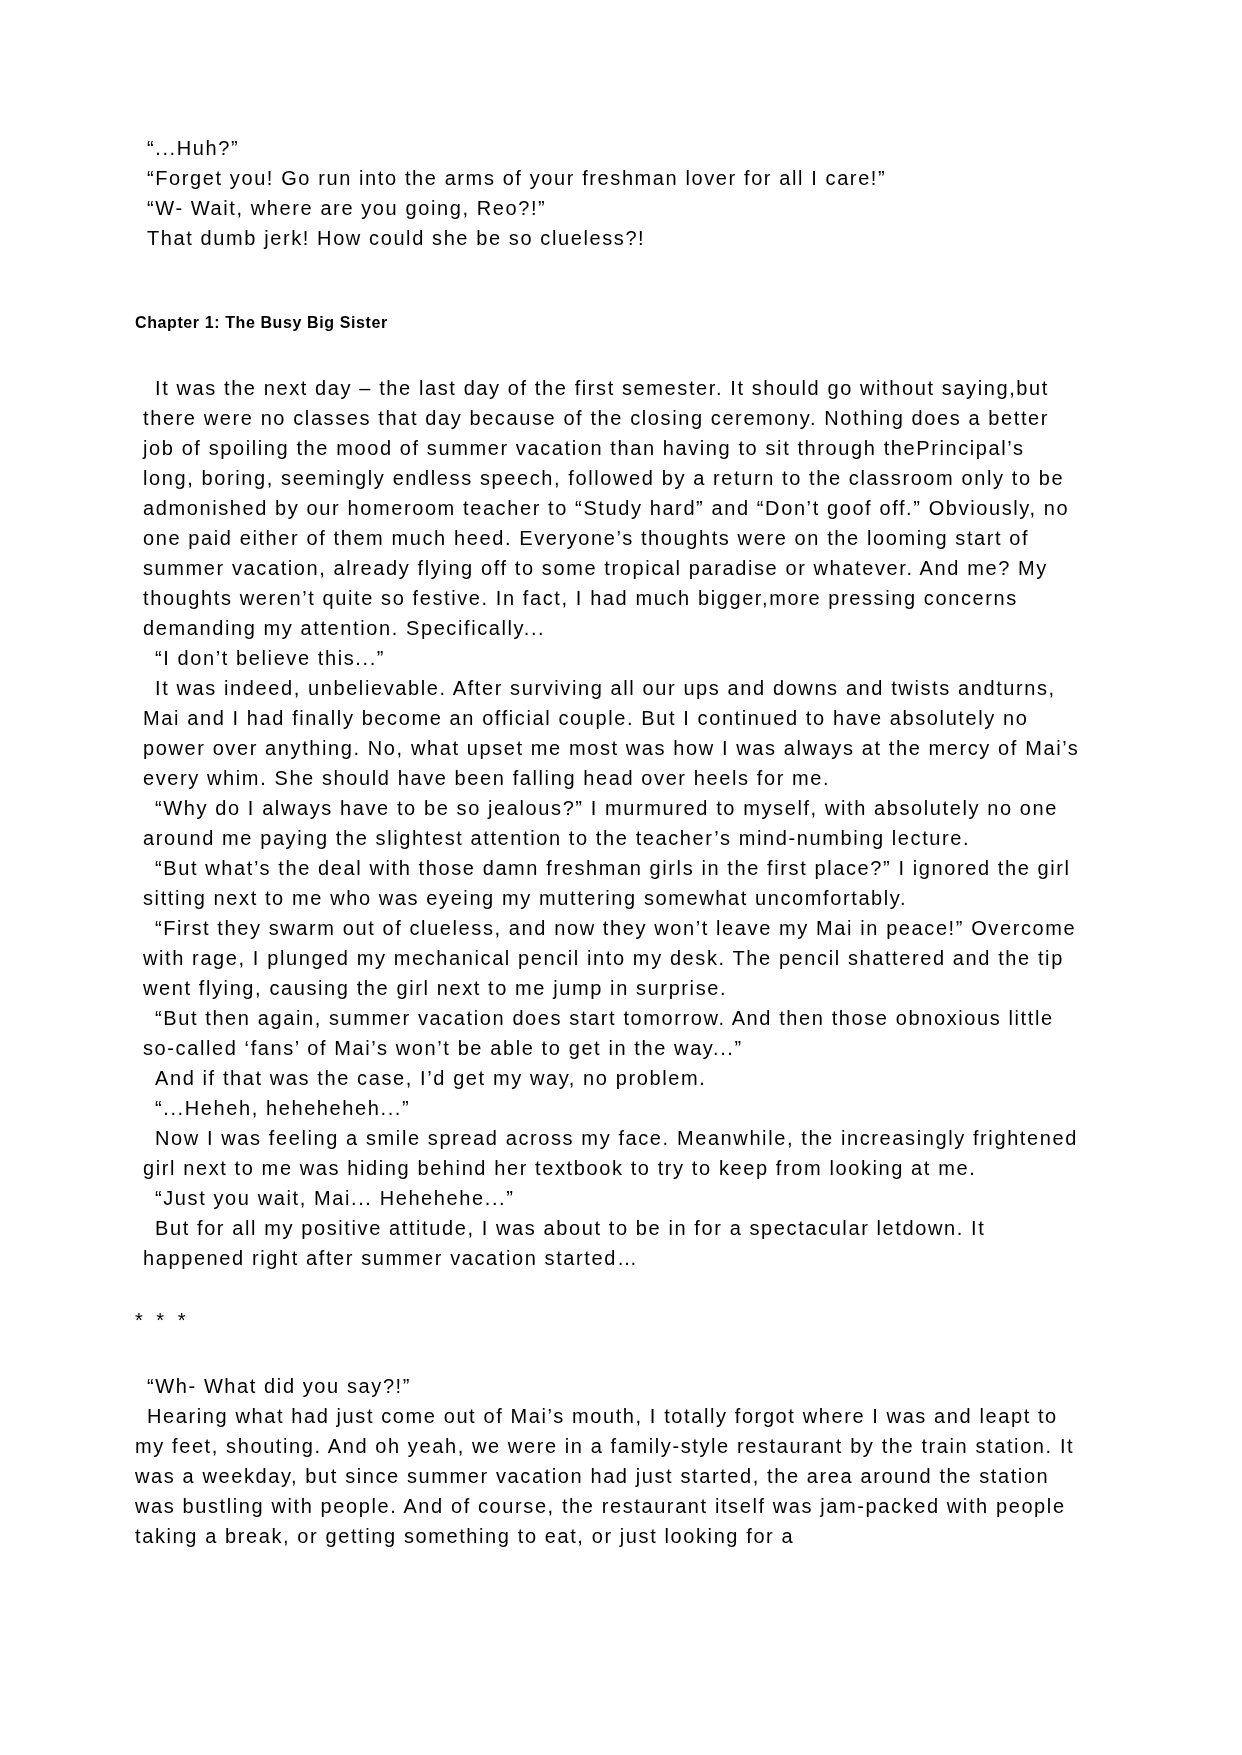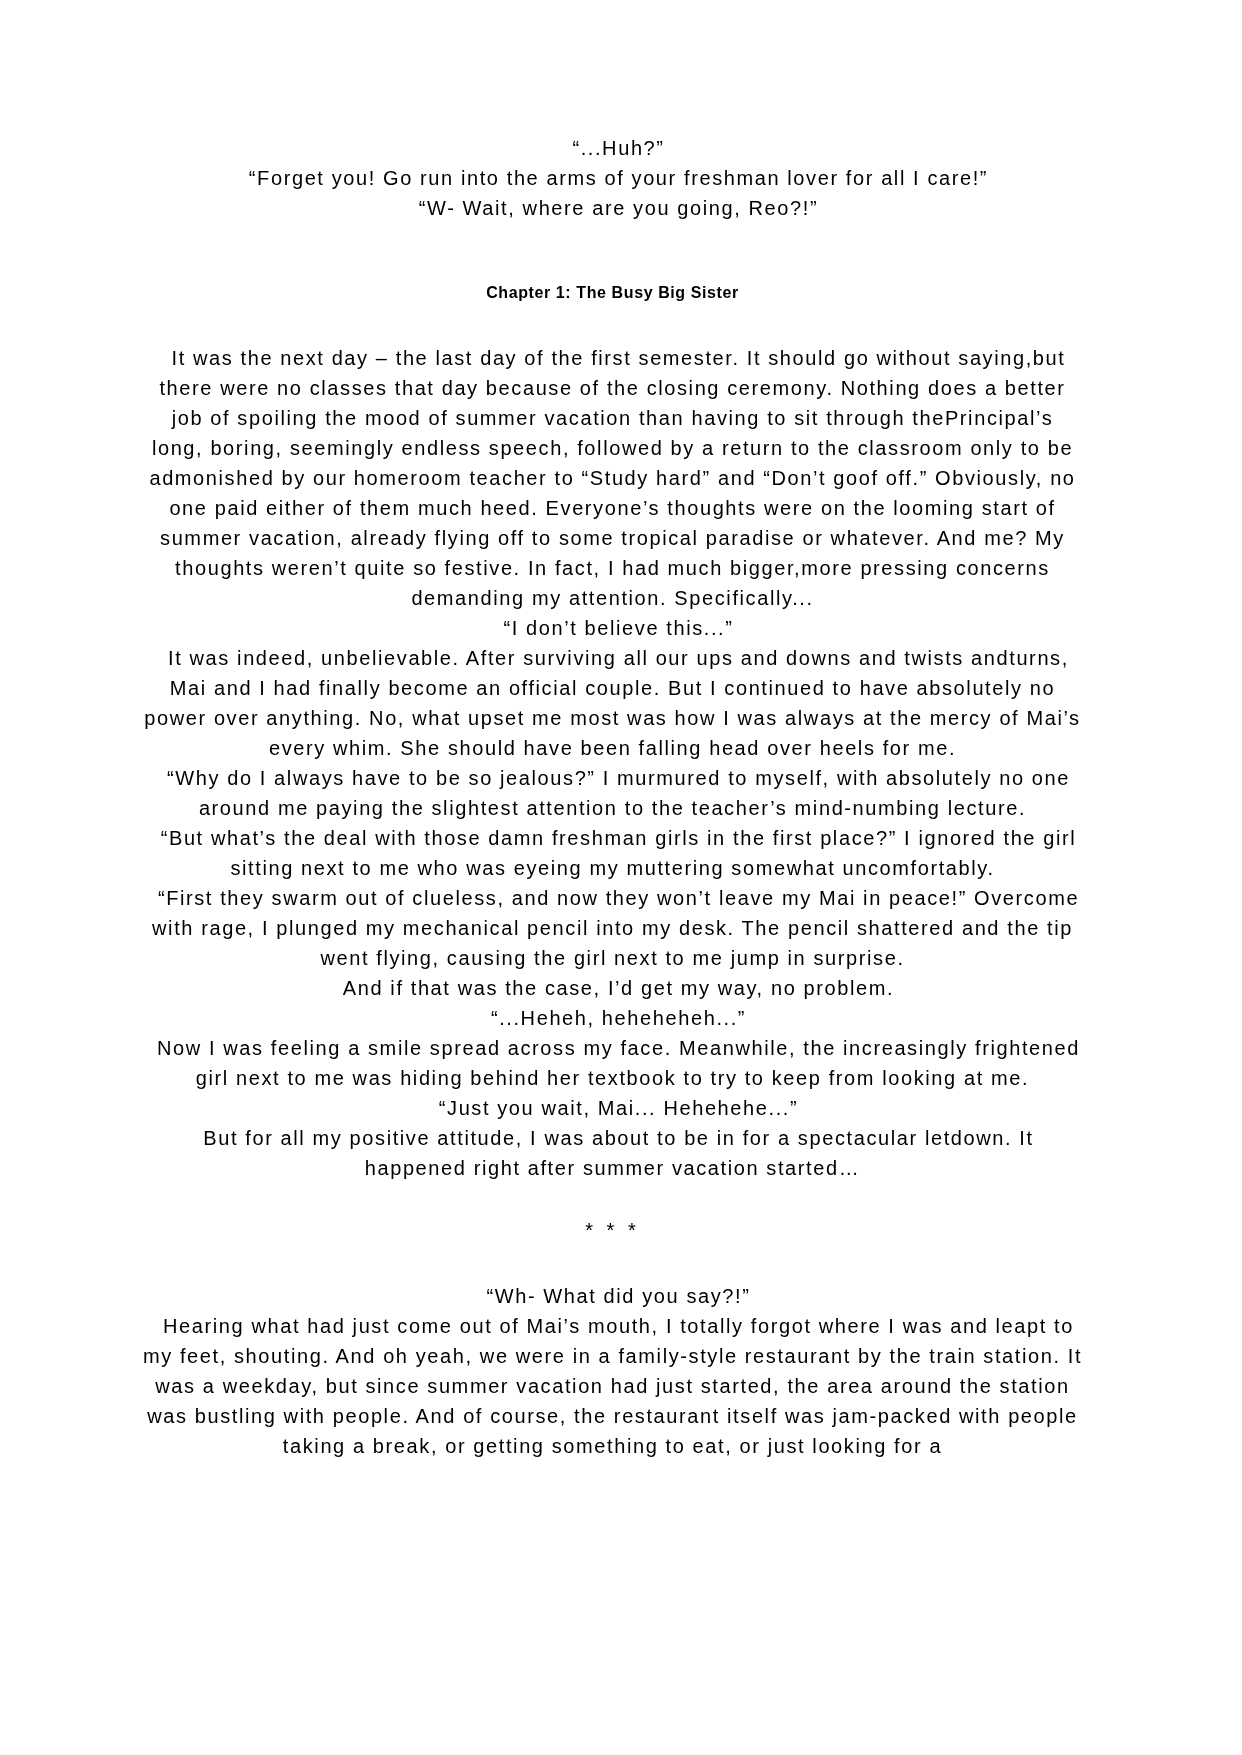--- a/index.html
+++ b/index.html
@@ -17,21 +17,21 @@
     font-family: "Liberation Sans", sans-serif;
     font-size: 20px;
     line-height: 30px;
     letter-spacing: 1.6px;
     padding: 133px 152px 0 135px;
     overflow: hidden;
   }
   .page p {
     margin: 0;
     text-indent: 12px;
-    text-align: center;
+    text-align: left;
   }
   .chapter-title {
     font-weight: bold;
     font-size: 16px;
     line-height: 30px;
     letter-spacing: 0.6px;
     text-align: center;
     text-indent: 0 !important;
     margin: 55px 0 35px 0 !important;
   }
@@ -50,31 +50,33 @@
 </style>
 </head>
 <body>
 
 <div class="page">
 
   <div>
     <p>“...Huh?”</p>
     <p>“Forget you! Go run into the arms of your freshman lover for all I care!”</p>
     <p>“W- Wait, where are you going, Reo?!”</p>
+    <p>That dumb jerk! How could she be so clueless?!</p>
   </div>
 
   <p class="chapter-title">Chapter 1: The Busy Big Sister</p>
 
   <div class="section-1">
     <p>It was the next day – the last day of the first semester. It should go without saying,but there were no classes that day because of the closing ceremony. Nothing does a better job of spoiling the mood of summer vacation than having to sit through thePrincipal’s long, boring, seemingly endless speech, followed by a return to the classroom only to be admonished by our homeroom teacher to “Study hard” and “Don’t goof off.” Obviously, no one paid either of them much heed. Everyone’s thoughts were on the looming start of summer vacation, already flying off to some tropical paradise or whatever. And me? My thoughts weren’t quite so festive. In fact, I had much bigger,more pressing concerns demanding my attention. Specifically...</p>
     <p>“I don’t believe this...”</p>
     <p>It was indeed, unbelievable. After surviving all our ups and downs and twists andturns, Mai and I had finally become an official couple. But I continued to have absolutely no power over anything. No, what upset me most was how I was always at the mercy of Mai’s every whim. She should have been falling head over heels for me.</p>
     <p>“Why do I always have to be so jealous?” I murmured to myself, with absolutely no one around me paying the slightest attention to the teacher’s mind-numbing lecture.</p>
     <p>“But what’s the deal with those damn freshman girls in the first place?” I ignored the girl sitting next to me who was eyeing my muttering somewhat uncomfortably.</p>
     <p>“First they swarm out of clueless, and now they won’t leave my Mai in peace!” Overcome with rage, I plunged my mechanical pencil into my desk. The pencil shattered and the tip went flying, causing the girl next to me jump in surprise.</p>
+    <p>“But then again, summer vacation does start tomorrow. And then those obnoxious little so-called ‘fans’ of Mai’s won’t be able to get in the way...”</p>
     <p>And if that was the case, I’d get my way, no problem.</p>
     <p>“...Heheh, heheheheh...”</p>
     <p>Now I was feeling a smile spread across my face. Meanwhile, the increasingly frightened girl next to me was hiding behind her textbook to try to keep from looking at me.</p>
     <p>“Just you wait, Mai... Hehehehe...”</p>
     <p>But for all my positive attitude, I was about to be in for a spectacular letdown. It happened right after summer vacation started…</p>
   </div>
 
   <p class="scene-separator">* * *</p>
 
   <div>

